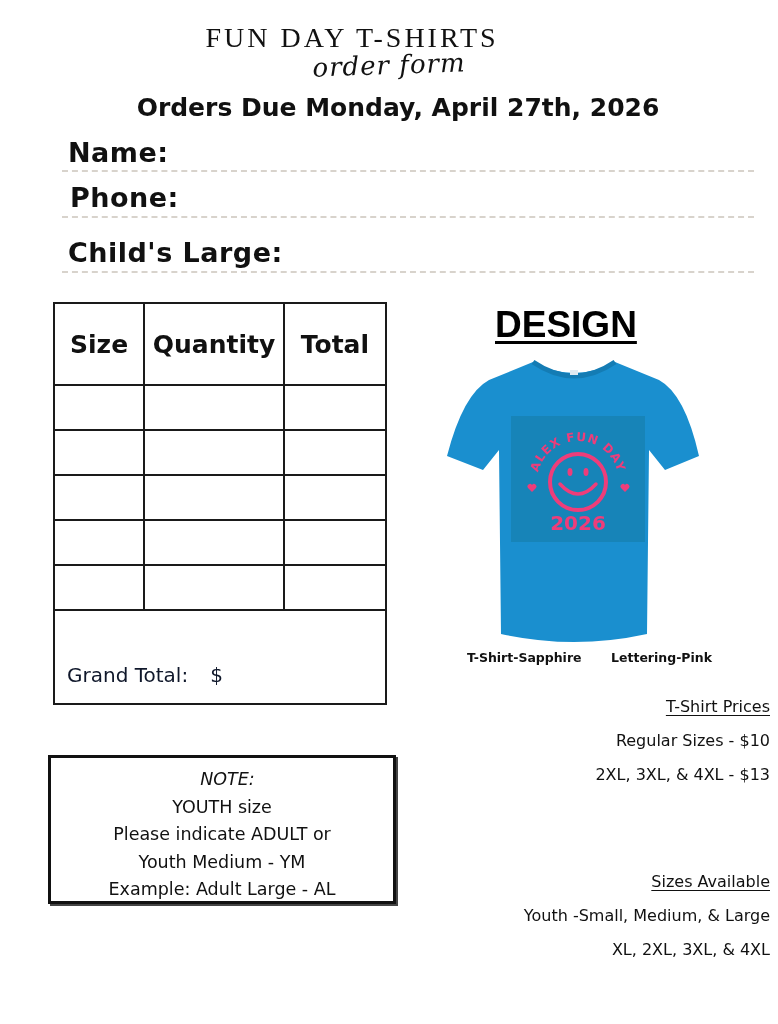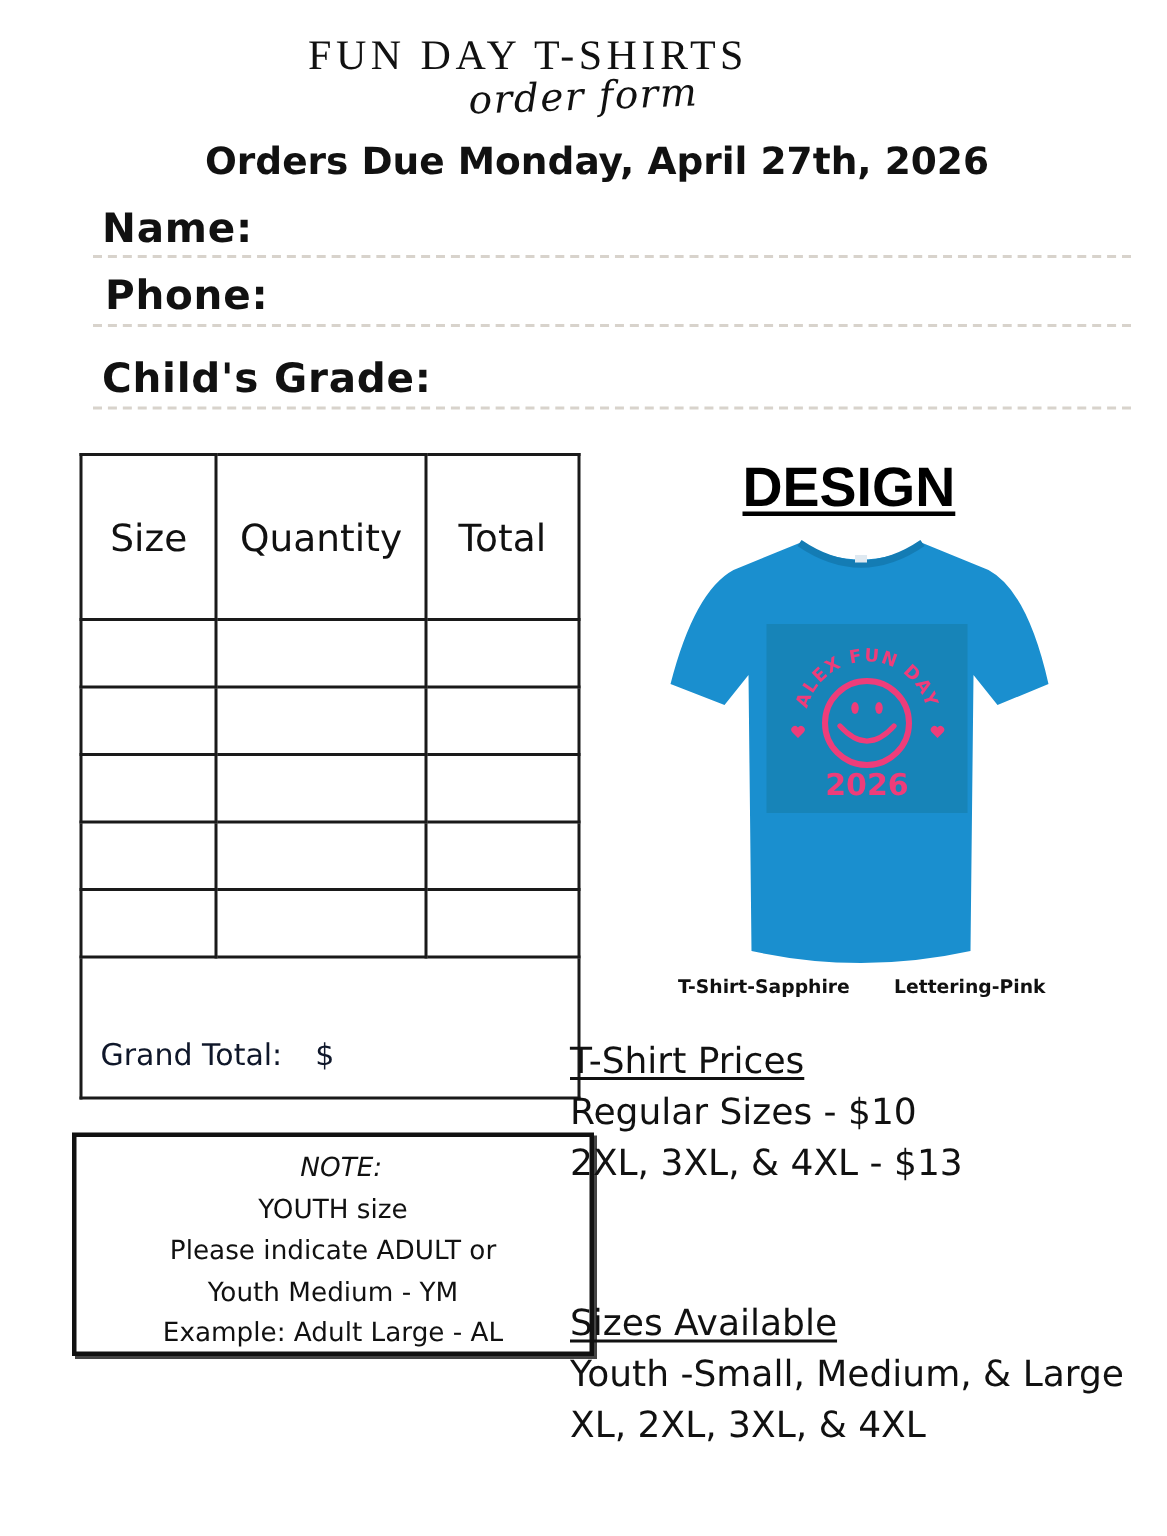--- a/index.html
+++ b/index.html
@@ -31,21 +31,21 @@
     }
 
     .order-table {
       position: absolute; left: 53px; top: 302px; width: 334px;
       border-collapse: collapse;
     }
     .order-table td, .order-table th {
       border: 2px solid #1a1a1a; padding: 0;
     }
     .order-table th {
-      height: 110px; font-weight: normal; font-family: "DejaVu Sans", sans-serif;
+      height: 82px; font-weight: bold; font-family: "DejaVu Sans", sans-serif;
       font-size: 25px; color: #111; text-align: center;
     }
     .order-table td.cell { height: 45px; }
     .col-size { width: 91px; }
     .col-qty { width: 140px; }
     .col-total { width: 103px; }
     .order-table td.grand {
       height: 94px; vertical-align: bottom; padding: 0 0 16px 12px;
       font-family: "DejaVu Sans", sans-serif; font-size: 20px; color: #0f172a;
     }
@@ -60,43 +60,43 @@
     .note-box .note-head { font-style: italic; padding-left: 11px; }
 
     .design-heading {
       position: absolute; left: 495px; top: 304px; font-family: "Liberation Sans", sans-serif;
       font-weight: bold; font-size: 37px; color: #000; text-decoration: underline;
       text-decoration-thickness: 3px; text-underline-offset: 4px;
     }
     .shirt-wrap { position: absolute; left: 445px; top: 358px; width: 258px; height: 290px; }
     .shirt-caption {
       position: absolute; top: 650px; font-family: "DejaVu Sans", sans-serif; font-weight: bold;
-      font-size: 12.5px; color: #111;
+      font-size: 12.5px; color: #111; margin-left: 15px;
     }
 
     .section {
-      position: absolute; left: 380px; width: 390px; text-align: left;
-      font-family: "DejaVu Sans", sans-serif; font-size: 24px; color: #111; line-height: 34px;
+      position: absolute; left: 380px; width: 390px; text-align: right;
+      font-family: "DejaVu Sans", sans-serif; font-size: 16px; color: #111; line-height: 34px;
     }
     .section .section-head { text-decoration: underline; text-underline-offset: 3px; }
   </style>
 </head>
 <body>
 
 <div class="title">FUN DAY T-SHIRTS</div>
 <div class="subtitle">order form</div>
 <div class="due">Orders Due Monday, April 27th, 2026</div>
 
 <div class="field-label" style="left:68px; top:137px;">Name:</div>
 <div class="field-line" style="top:170px;"></div>
 
 <div class="field-label" style="left:70px; top:182px;">Phone:</div>
 <div class="field-line" style="top:216px;"></div>
 
-<div class="field-label" style="left:68px; top:237px;">Child's Grade:</div>
+<div class="field-label" style="left:68px; top:237px;">Child's Large:</div>
 <div class="field-line" style="top:271px;"></div>
 
 <table class="order-table">
   <tbody>
       <tr>
     <th class="col-size">Size</th>
     <th class="col-qty">Quantity</th>
     <th class="col-total">Total</th>
   </tr>
   <tr>

